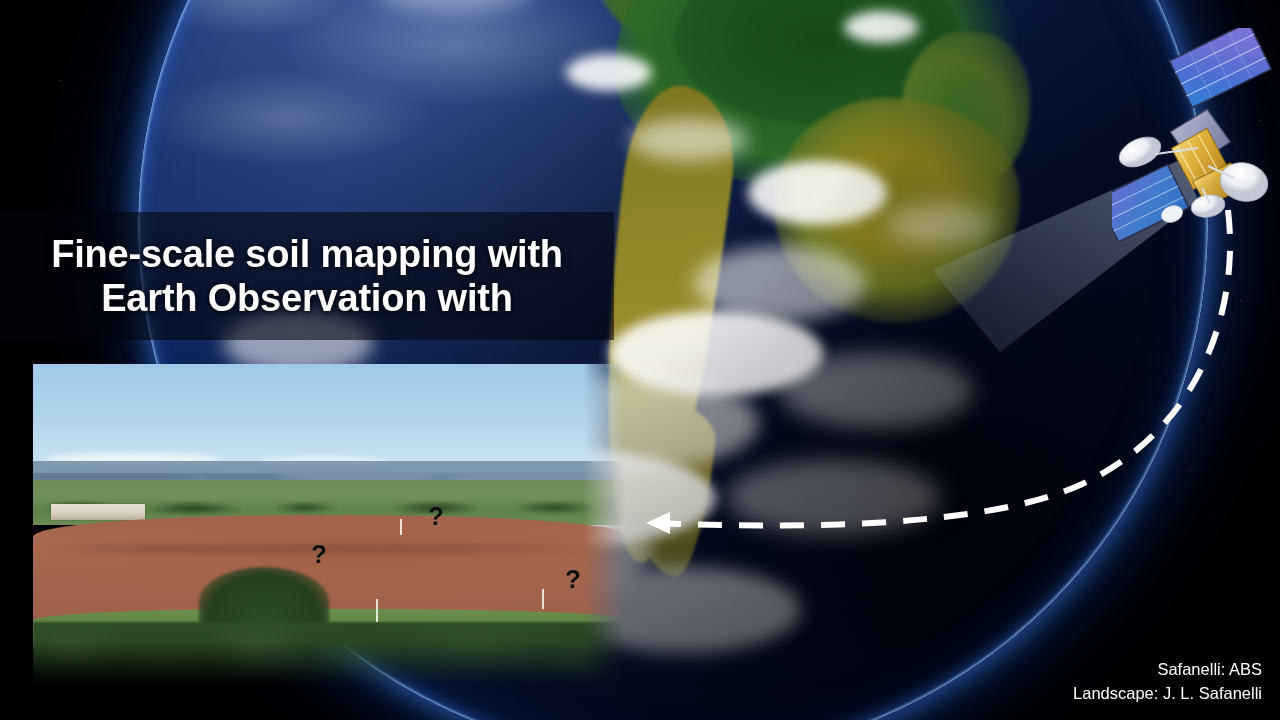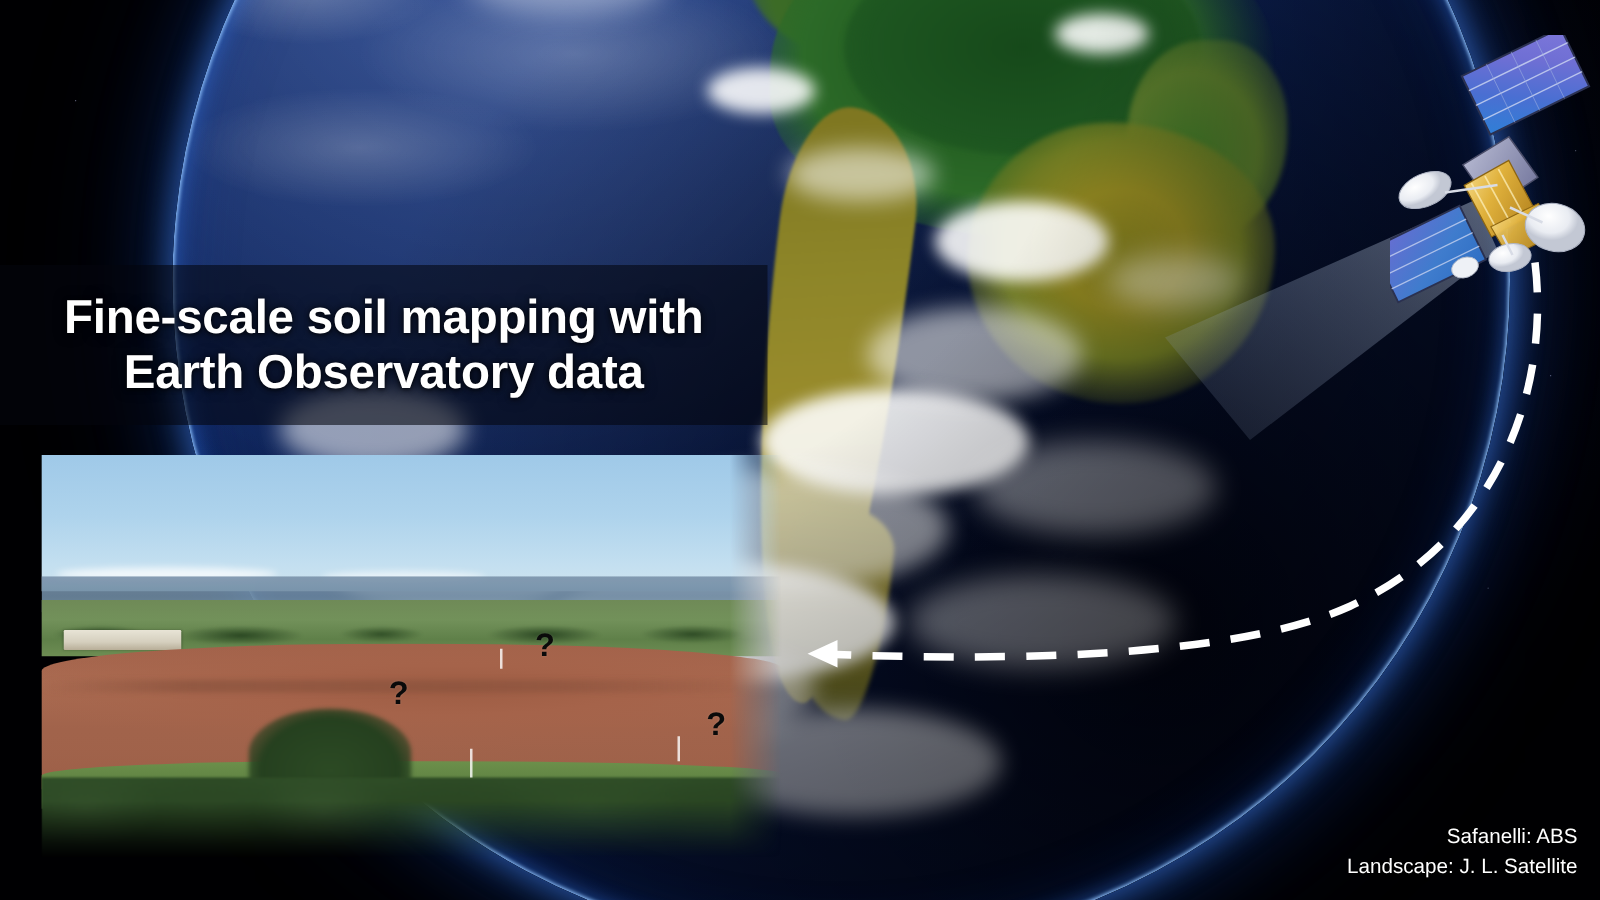--- a/index.html
+++ b/index.html
@@ -461,21 +461,21 @@
     <div class="ph-pole" style="left:58%;top:73%;height:7%;"></div>
     <div class="ph-pole" style="left:86%;top:70%;height:6%;"></div>
   </div>
 
   <div class="qmark" style="left:428px;top:503px;">?</div>
   <div class="qmark" style="left:311px;top:541px;">?</div>
   <div class="qmark" style="left:565px;top:566px;">?</div>
 
   <div class="title-box">
     <div class="title-line">Fine-scale soil mapping with</div>
-    <div class="title-line">Earth Observatory data</div>
+    <div class="title-line">Earth Observation with</div>
   </div>
 
   <div class="credits">
     <div>Safanelli: ABS</div>
-    <div>Landscape: J. L. Satellite</div>
+    <div>Landscape: J. L. Safanelli</div>
   </div>
 
 </div>
 
 </body></html>

